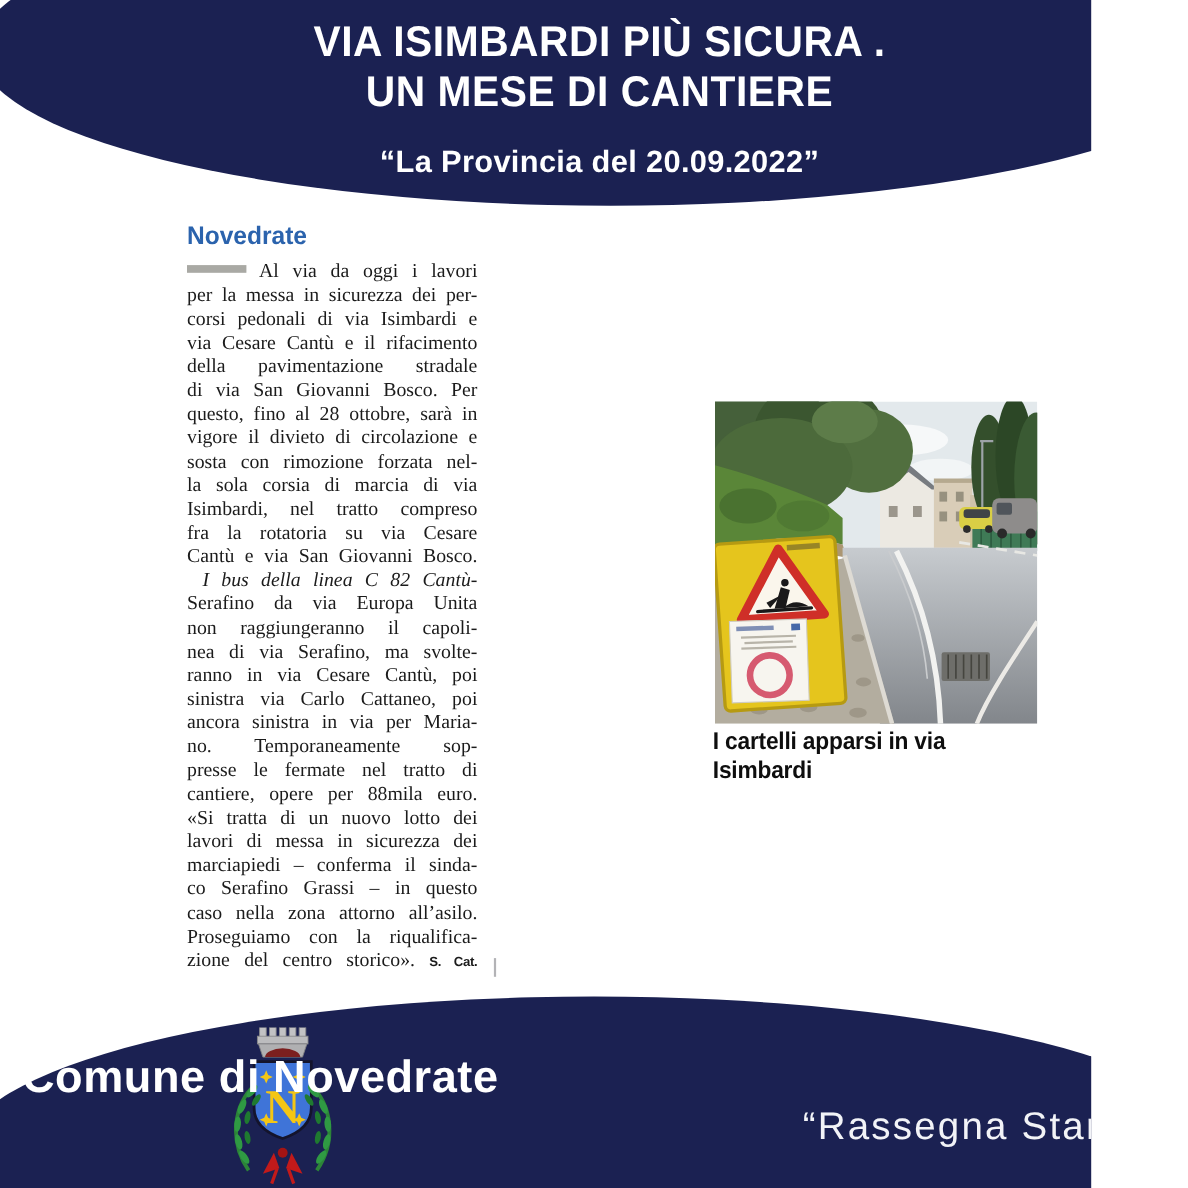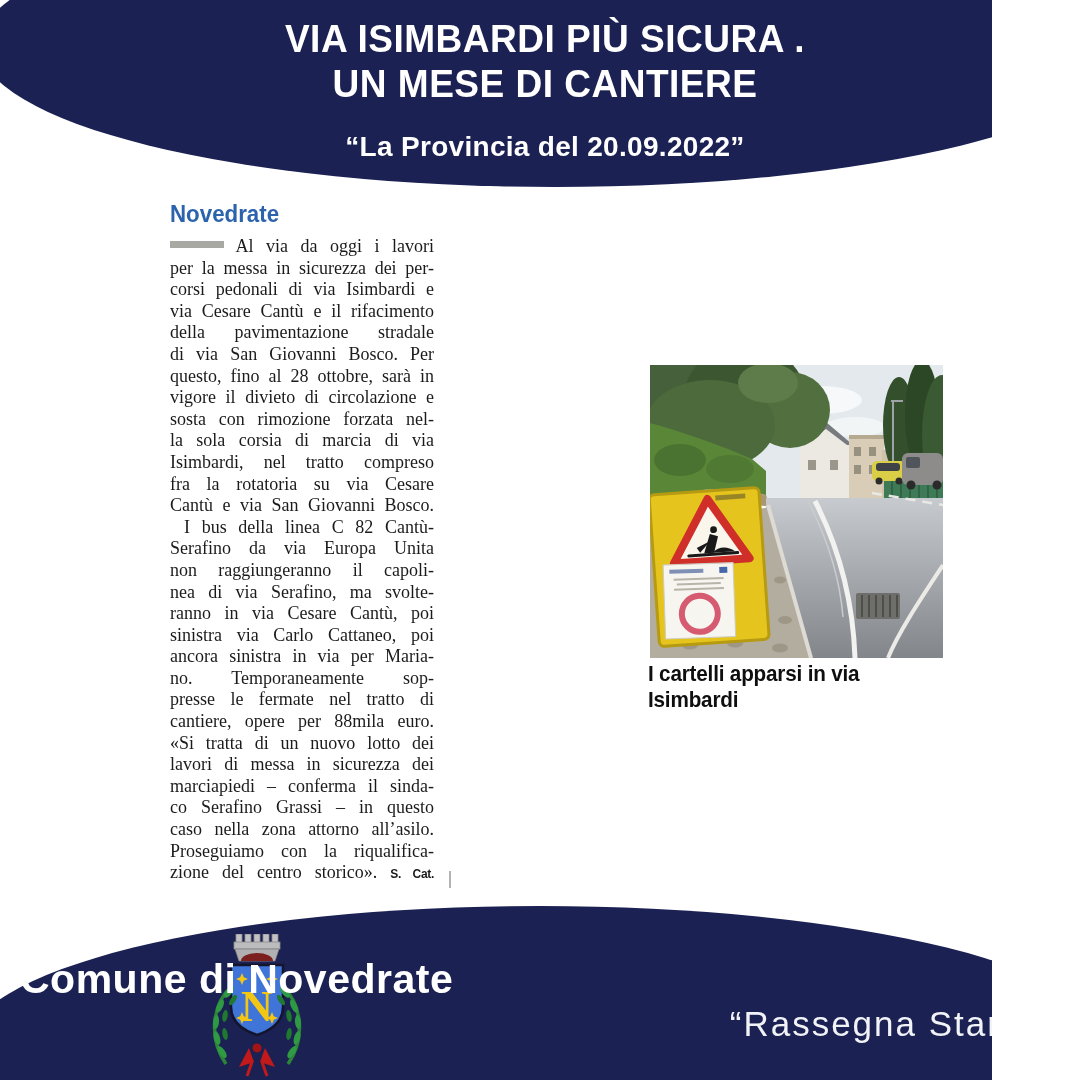--- a/index.html
+++ b/index.html
@@ -57,21 +57,21 @@
       <div class="aline"><span>via Cesare Cantù e il rifacimento</span></div>
       <div class="aline"><span>della pavimentazione stradale</span></div>
       <div class="aline"><span>di via San Giovanni Bosco. Per</span></div>
       <div class="aline"><span>questo, fino al 28 ottobre, sarà in</span></div>
       <div class="aline"><span>vigore il divieto di circolazione e</span></div>
       <div class="aline"><span>sosta con rimozione forzata nel-</span></div>
       <div class="aline"><span>la sola corsia di marcia di via</span></div>
       <div class="aline"><span>Isimbardi, nel tratto compreso</span></div>
       <div class="aline"><span>fra la rotatoria su via Cesare</span></div>
       <div class="aline"><span>Cantù e via San Giovanni Bosco.</span></div>
-      <div class="aline" style="padding-left: 14px;"><span>I bus della linea C 82 Cantù-</span></div>
+      <div class="aline" style="padding-left: 14px; font-style: italic;"><span>I bus della linea C 82 Cantù-</span></div>
       <div class="aline"><span>Serafino da via Europa Unita</span></div>
       <div class="aline"><span>non raggiungeranno il capoli-</span></div>
       <div class="aline"><span>nea di via Serafino, ma svolte-</span></div>
       <div class="aline"><span>ranno in via Cesare Cantù, poi</span></div>
       <div class="aline"><span>sinistra via Carlo Cattaneo, poi</span></div>
       <div class="aline"><span>ancora sinistra in via per Maria-</span></div>
       <div class="aline"><span>no. Temporaneamente sop-</span></div>
       <div class="aline"><span>presse le fermate nel tratto di</span></div>
       <div class="aline"><span>cantiere, opere per 88mila euro.</span></div>
       <div class="aline"><span>«Si tratta di un nuovo lotto dei</span></div>

